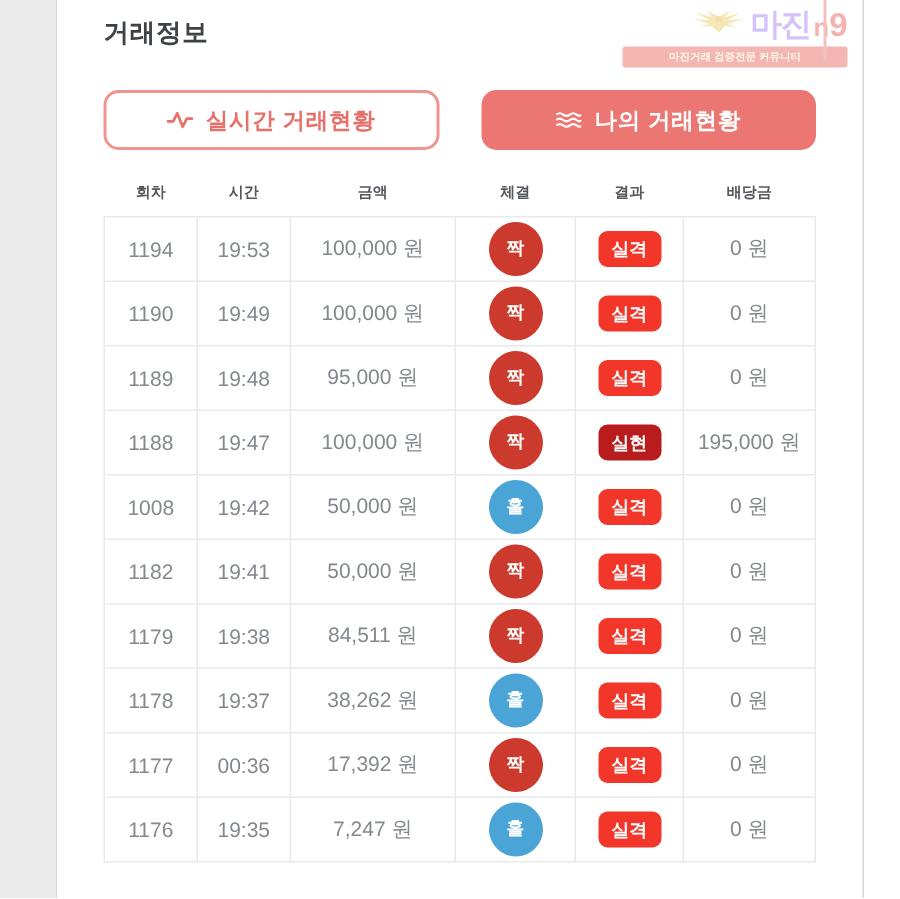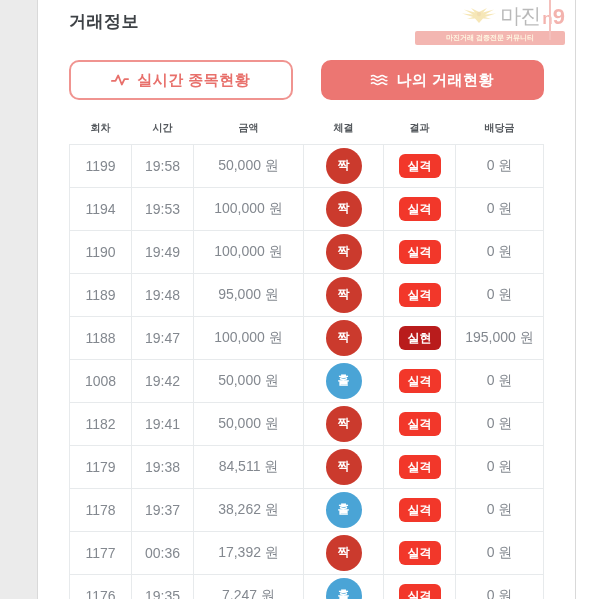--- a/index.html
+++ b/index.html
@@ -54,21 +54,21 @@
     display:inline-block; padding:6px 9px; border-radius:6px;
     color:#fff; font-size:12px; font-weight:700; line-height:1;
   }
   .badge.fail { background:#f2372a; }
   .badge.win  { background:#b91c1c; }
 
   
   .watermark { position:absolute; top:2px; right:10px; width:150px; opacity:.36; pointer-events:none; }
   .wm-top { display:flex; align-items:flex-end; justify-content:flex-end; gap:2px; }
   .wm-eagle { margin-bottom:2px; }
-  .wm-brand { color:#404040; font-size:21px; font-weight:400; letter-spacing:-1px; }
+  .wm-brand { color:#8b5cf6; font-size:21px; font-weight:700; letter-spacing:-1px; }
   .wm-suffix { color:#e02f22; font-size:17px; font-weight:800; }
   .wm-suffix b { font-size:22px; }
   .wm-ribbon {
     margin-top:1px; background:#e0382b; color:#ffe9b0; font-size:7px; font-weight:700;
     text-align:center; padding:2px 3px; border-radius:2px; white-space:nowrap;
   }
   .wm-line { position:absolute; right:14px; top:-2px; width:2px; height:40px; background:#e25348; }
 </style>
 </head>
 <body>
@@ -95,21 +95,21 @@
 
     <div class="page-title">거래정보</div>
 
     <div class="btn-row">
       <button class="btn outline">
         <span class="icon">
           <svg width="18" height="14" viewBox="0 0 20 14">
             <polyline points="1,8 5,8 8,2 12,12 15,6 19,6" fill="none" stroke="currentColor" stroke-width="2" stroke-linecap="round" stroke-linejoin="round"></polyline>
           </svg>
         </span>
-        <span>실시간 종목현황</span>
+        <span>실시간 거래현황</span>
       </button>
       <button class="btn filled">
         <span class="icon">
           <svg width="18" height="14" viewBox="0 0 20 14">
             <path d="M1,3 q2.5,-2 5,0 t5,0 t5,0 t3,0" fill="none" stroke="currentColor" stroke-width="1.6"></path>
             <path d="M1,7 q2.5,-2 5,0 t5,0 t5,0 t3,0" fill="none" stroke="currentColor" stroke-width="1.6"></path>
             <path d="M1,11 q2.5,-2 5,0 t5,0 t5,0 t3,0" fill="none" stroke="currentColor" stroke-width="1.6"></path>
           </svg>
         </span>
         <span>나의 거래현황</span>
@@ -129,28 +129,20 @@
         <tr>
           <th>회차</th>
           <th>시간</th>
           <th>금액</th>
           <th>체결</th>
           <th>결과</th>
           <th>배당금</th>
         </tr>
       </thead>
       <tbody id="trade-rows">
-  <tr>
-    <td>1199</td>
-    <td>19:58</td>
-    <td>50,000 원</td>
-    <td><span class="circle even">짝</span></td>
-    <td><span class="badge fail">실격</span></td>
-    <td>0 원</td>
-  </tr>
 
   <tr>
     <td>1194</td>
     <td>19:53</td>
     <td>100,000 원</td>
     <td><span class="circle even">짝</span></td>
     <td><span class="badge fail">실격</span></td>
     <td>0 원</td>
   </tr>
 

